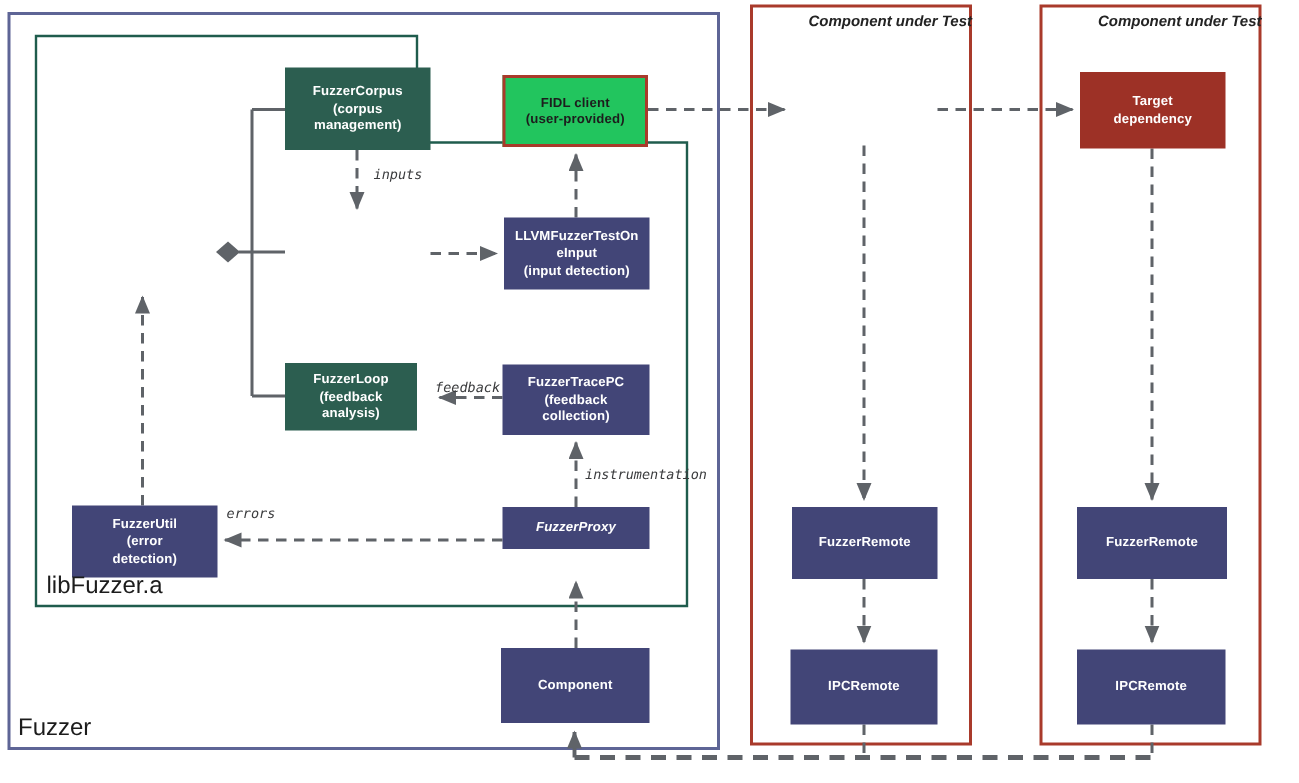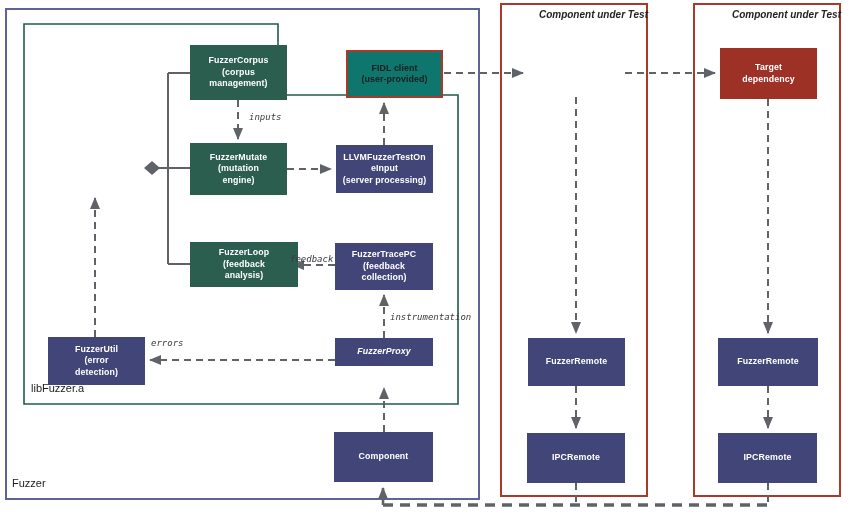--- a/index.html
+++ b/index.html
@@ -22,26 +22,26 @@
   .arrhead{fill:var(--line,#5f6368);}
   .node{
     position:absolute;display:flex;align-items:center;justify-content:center;
     text-align:center;white-space:pre-line;box-sizing:border-box;
     color:var(--node-text,#ffffff);font-size:8.8px;font-weight:700;line-height:1.3;
     letter-spacing:.1px;
   }
   .green{background:var(--green-fill,#2c5e50);}
   .navy{background:var(--navy-fill,#424577);}
   .redbox{background:var(--red-fill,#9d3126);}
-  .whitebox{background:#0f766e;border:2px solid var(--red-outline,#a93a2b);color:#1d1d1d;margin-left:11px;}
+  .whitebox{background:#22c55e;border:2px solid var(--red-outline,#a93a2b);color:#1d1d1d;}
   .wire-label{
     position:absolute;font-family:"DejaVu Sans Mono",monospace;font-style:italic;
     font-size:9px;color:#3a3b3d;white-space:nowrap;
   }
-  .area-label{position:absolute;font-size:11px;color:#1c1c1c;white-space:nowrap;}
+  .area-label{position:absolute;font-size:16px;color:#1c1c1c;white-space:nowrap;}
   .comp-title{position:absolute;text-align:right;font-weight:700;font-size:10px;color:#232323;font-style:italic;}
 </style>
 </head>
 <body>
 
 <div class="stage">
 
   <div class="container-box" id="box-fuzzer"></div>
   <div class="container-box" id="box-comp1"></div>
   <div class="container-box" id="box-comp2"></div>
@@ -79,29 +79,26 @@
     <path class="wire dashed" marker-end="url(#arr)" d="M768,386 L768,428"></path>
     <path class="wire dashed" d="M768,483 L768,504"></path>
 
     <path class="wire bus" d="M383,505 L768,505"></path>
     <path class="wire thick" marker-end="url(#arr)" d="M383,505 L383,488"></path>
   </svg>
 
   <div class="node green" style="left:190px; top:45px;  width:97px;  height:55px;">FuzzerCorpus
 (corpus
 management)</div>
-  <div class="node green" style="left:190px; top:143px; width:97px;  height:52px;">FuzzerMutate
-(mutation
-engine)</div>
-  <div class="node green" style="left:190px; top:242px; width:108px;  height:45px;">FuzzerLoop
+  <div class="node green" style="left:190px; top:242px; width:88px;  height:45px;">FuzzerLoop
 (feedback
 analysis)</div>
   <div class="node navy" style="left:336px; top:145px; width:97px;  height:48px;">LLVMFuzzerTestOn
 eInput
-(server processing)</div>
+(input detection)</div>
   <div class="node navy" style="left:335px; top:243px; width:98px;  height:47px;">FuzzerTracePC
 (feedback
 collection)</div>
   <div class="node navy" style="left:48px;  top:337px; width:97px;  height:48px;">FuzzerUtil
 (error
 detection)</div>
   <div class="node navy" style="left:335px; top:338px; width:98px;  height:28px;font-style:italic;">FuzzerProxy</div>
   <div class="node navy" style="left:334px; top:432px; width:99px;  height:50px;">Component</div>
   <div class="node whitebox" style="left:335px; top:50px; width:97px;  height:48px;">FIDL client
 (user-provided)</div>

